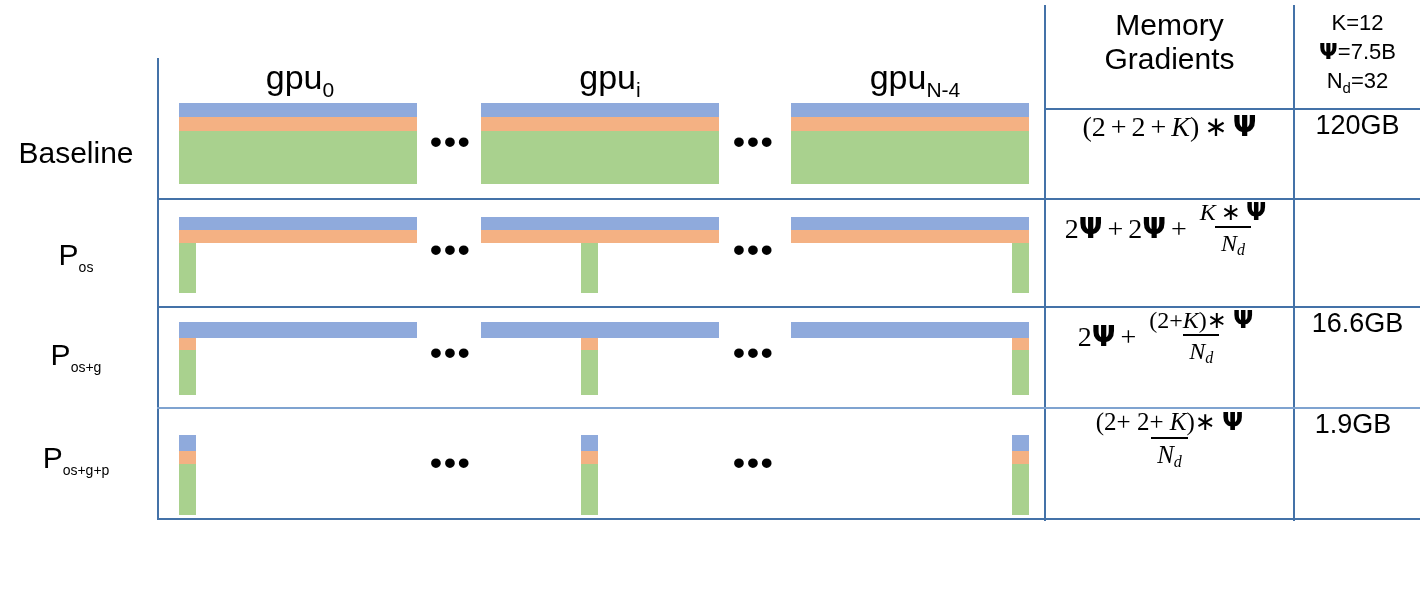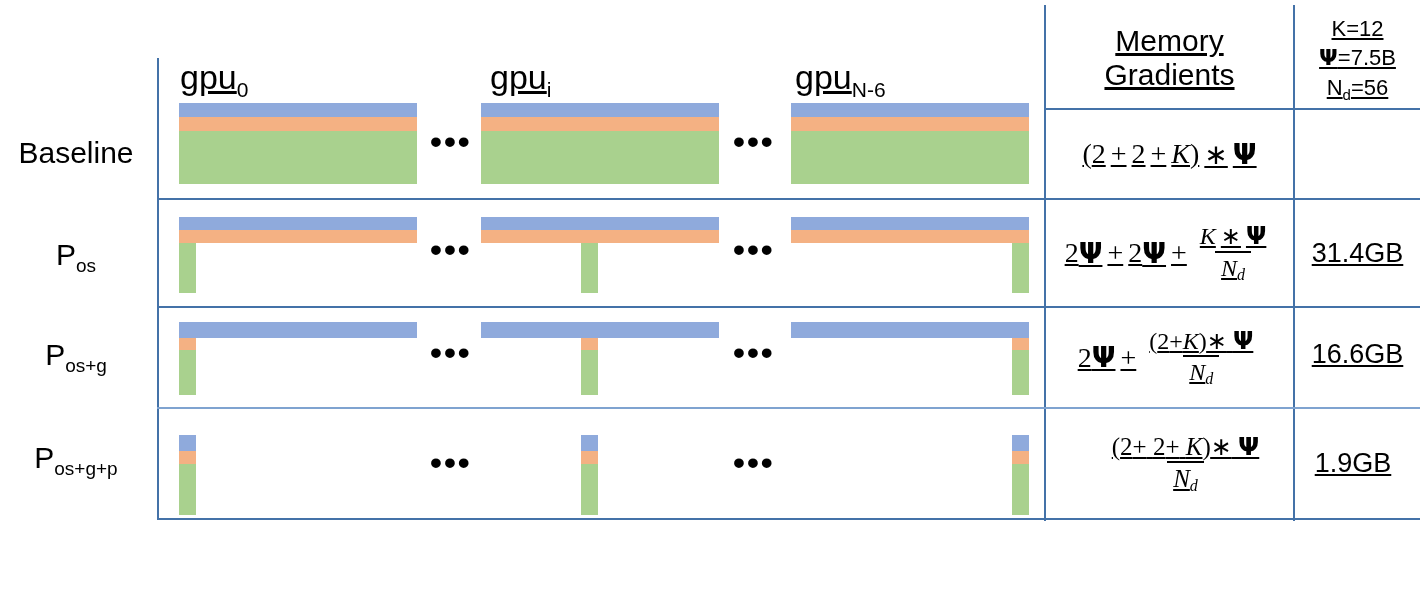--- a/index.html
+++ b/index.html
@@ -7,38 +7,38 @@
   #root{position:relative;width:1420px;height:612px;}
 
   
   .vline{position:absolute;background:#4472a8;width:2px;}
   .hline{position:absolute;background:#4472a8;height:2px;}
   .hline.soft{background:#7fa3d0;}
 
   
   .rowlabel{position:absolute;left:0;width:152px;text-align:center;
             font-size:30px;line-height:1;white-space:nowrap;}
-  .rowlabel .sub{font-size:19px;vertical-align:baseline;position:relative;top:7px;}
-
-  
-  .gpuhead{position:absolute;font-size:34px;line-height:1;white-space:nowrap;text-align:left;text-decoration:underline;}
+  .rowlabel .sub{font-size:14px;vertical-align:baseline;position:relative;top:7px;}
+
+  
+  .gpuhead{position:absolute;font-size:34px;line-height:1;white-space:nowrap;text-align:center;}
   .gpuhead .sub{font-size:21px;position:relative;top:8px;}
 
   
   .dots{position:absolute;font-size:34px;font-weight:bold;line-height:1;letter-spacing:2px;color:#000;}
 
   
   .seg{position:absolute;}
   .p{background:#8faadc;}
   .g{background:#f4b183;}
   .o{background:#a9d18e;}
 
   
-  .memcell{position:absolute;display:flex;align-items:center;justify-content:center;
-           text-align:center;text-decoration:underline;}
+  .memcell{position:absolute;display:flex;align-items:flex-start;justify-content:center;
+           text-align:center;}
   .hdr-mem{font-size:30px;line-height:1.12;}
   .hdr-cfg{font-size:22px;line-height:1.32;}
   .hdr-cfg .sub{font-size:15px;position:relative;top:5px;}
   .gbval{font-size:27px;}
 
   
   .math{font-family:"Liberation Serif",serif;font-size:28px;white-space:nowrap;
         display:inline-flex;align-items:center;justify-content:center;}
   .math .it{font-style:italic;}
   .math .psi{font-family:"DejaVu Sans",sans-serif;font-weight:bold;font-style:normal;}
@@ -72,21 +72,21 @@
   <div class="hline soft" style="left:157px;top:407px;width:1263px;"></div>
   <div class="hline" style="left:157px;top:518px;width:1263px;"></div>
 
   <div class="gpuhead" style="left:180px;top:60px;width:240px;">
     <span>gpu</span><span class="sub">0</span>
   </div>
   <div class="gpuhead" style="left:490px;top:60px;width:240px;">
     <span>gpu</span><span class="sub">i</span>
   </div>
   <div class="gpuhead" style="left:795px;top:60px;width:240px;">
-    <span>gpu</span><span class="sub">N-6</span>
+    <span>gpu</span><span class="sub">N-4</span>
   </div>
 
   <div class="rowlabel" style="top:138px;">
     <span>Baseline</span><span class="sub"></span>
   </div>
   <div class="rowlabel" style="top:240px;">
     <span>P</span><span class="sub">os</span>
   </div>
   <div class="rowlabel" style="top:340px;">
     <span>P</span><span class="sub">os+g</span>
@@ -162,69 +162,69 @@
     </div>
   </div>
 
   <div class="memcell hdr-cfg" style="left:1295px;top:8px;width:125px;height:100px;">
     <div>
       <div>K=12</div>
       <div>
         <span style="font-family:'DejaVu Sans',sans-serif;font-weight:bold;">Ψ</span><span>=7.5B</span>
       </div>
       <div>
-        <span>N</span><span class="sub">d</span><span>=56</span>
+        <span>N</span><span class="sub">d</span><span>=32</span>
       </div>
     </div>
   </div>
 
   <div class="memcell" style="left:1046px;top:110px;width:247px;height:88px;">
     <span class="math">
       <span>(</span>
         <span>2</span>
         <span class="op">+</span>
         <span>2</span>
         <span class="op">+</span>
         <span class="it">K</span>
         <span>)</span>
         <span class="op">∗</span>
         <span class="psi">Ψ</span>
     </span>
   </div>
+  <div class="memcell gbval" style="left:1295px;top:110px;width:125px;height:88px;">120GB</div>
 
   <div class="memcell" style="left:1046px;top:200px;width:247px;height:106px;">
     <span class="math">
       <span>2</span>
         <span class="psi">Ψ</span>
         <span class="op">+</span>
         <span>2</span>
         <span class="psi">Ψ</span>
         <span class="op">+</span>
       <span class="frac">
         <span class="num"><span class="it">K</span><span class="op">∗</span><span class="psi">Ψ</span></span>
         <span class="den"><span class="it">N</span><span class="sub">d</span></span>
       </span>
     </span>
   </div>
-  <div class="memcell gbval" style="left:1295px;top:200px;width:125px;height:106px;">31.4GB</div>
 
   <div class="memcell" style="left:1046px;top:308px;width:247px;height:99px;">
     <span class="math">
       <span>2</span>
         <span class="psi">Ψ</span>
         <span class="op">+</span>
       <span class="frac">
         <span class="num"><span>(</span><span>2</span><span>+</span><span class="it">K</span><span>)</span><span>∗</span>&nbsp;<span class="psi">Ψ</span></span>
         <span class="den"><span class="it">N</span><span class="sub">d</span></span>
       </span>
     </span>
   </div>
   <div class="memcell gbval" style="left:1295px;top:308px;width:125px;height:93px;">16.6GB</div>
 
-  <div class="memcell" style="left:1046px;top:409px;width:247px;height:109px;padding-left:16px;">
+  <div class="memcell" style="left:1046px;top:409px;width:247px;height:109px;">
     <span class="math bigfrac">
       <span class="frac">
         <span class="num"><span>(</span><span>2</span><span>+</span>&nbsp;<span>2</span><span>+</span>&nbsp;<span class="it">K</span><span>)</span><span>∗</span>&nbsp;<span class="psi">Ψ</span></span>
         <span class="den"><span class="it">N</span><span class="sub">d</span></span>
       </span>
     </span>
   </div>
   <div class="memcell gbval" style="left:1295px;top:409px;width:116px;height:109px;">1.9GB</div>
 
 

